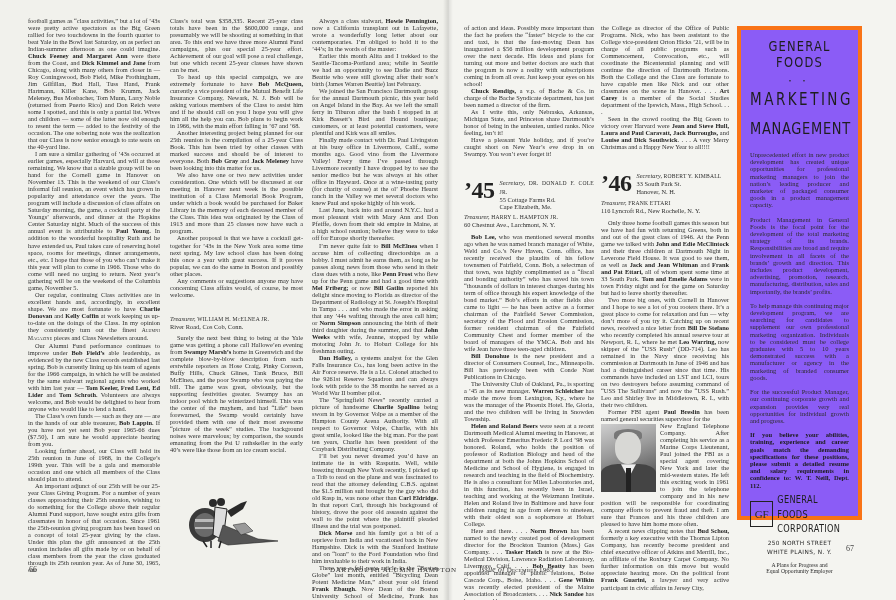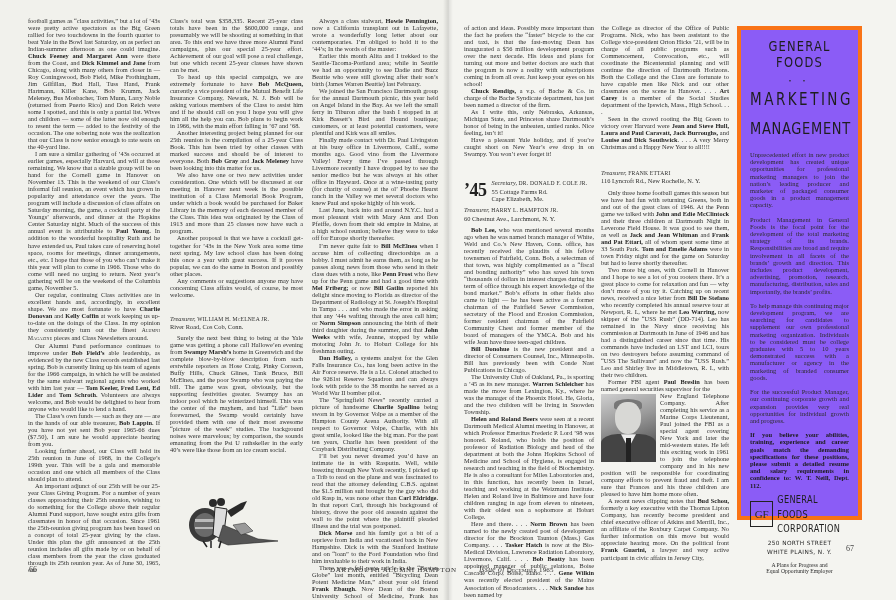--- a/index.html
+++ b/index.html
@@ -15,21 +15,21 @@
     background:linear-gradient(to right, rgba(0,0,0,0) 0%, rgba(0,0,0,0.10) 45%, rgba(0,0,0,0.16) 50%, rgba(0,0,0,0.08) 60%, rgba(0,0,0,0) 100%); }
   .col {
     position:absolute; font-size:6.35px; line-height:7.02px; text-align:justify;
     hyphens:auto; color:#2e2e2e;
   }
   .col p { margin:0; text-indent:7px; }
   .col p.noindent { text-indent:0; }
   .col b { font-weight:bold; color:#1e1e1e; }
   .sc { font-variant:small-caps; font-size:5.6px; letter-spacing:0.2px; }
   .classhead { display:flex; align-items:flex-start; margin-top:4px; }
-  .classnum { font-size:18px; line-height:26px; font-weight:bold; letter-spacing:-0.5px; color:#222; margin-right:5px; }
+  .classnum { font-size:24px; line-height:26px; font-weight:bold; letter-spacing:-0.5px; color:#222; margin-right:5px; }
   .classinfo { font-size:6.4px; line-height:7.2px; padding-top:2px; }
   .classinfo i { font-style:italic; }
   .treas { font-size:6.4px; line-height:7.2px; margin:3px 0 4px 0; }
   .folio { position:absolute; font-size:8px; color:#444; }
   .running { position:absolute; font-size:7px; letter-spacing:0.7px; color:#333; }
   .illus { position:absolute; left:183px; top:495px; width:100px; height:55px; }
   .photo { float:left; width:55px; height:68px; margin:2px 4px 2px 0;
     background:linear-gradient(160deg,#cfcfcf 0%,#9a9a9a 40%,#6a6a6a 70%,#3e3e3e 100%);
     position:relative; overflow:hidden; }
   .photo .head { position:absolute; left:14px; top:8px; width:26px; height:32px; border-radius:45% 45% 48% 48%; background:#d8d8d5; }
@@ -152,20 +152,29 @@
       <p>Here and there. . . . <b>Norm Brown</b> has been named to the newly created post of development director for the Brockton Taunton (Mass.) Gas Company. . . . <b>Tasker Hatch</b> is now at the Bio-Medical Division, Lawrence Radiation Laboratory, Livermore, Calif. . . . <b>Bob Beatty</b> has been appointed manager of public relations, Boise Cascade Corp., Boise, Idaho. . . . <b>Gene Wilkin</b> was recently elected president of the Maine Association of Broadcasters. . . . <b>Nick Sandoe</b> has been named by</p>
     </div>
 </div>
 
 <div class="col" style="left:601px; top:24px; width:128px;">
   <div>
       <p class="noindent">the College as director of the Office of Public Programs. Nick, who has been assistant to the College vice-president Orton Hicks ’21, will be in charge of all public programs such as Commencement, Convocation, etc., will coordinate the Bicentennial planning and will continue the direction of Dartmouth Horizons. Both the College and the Class are fortunate to have capable men like Nick and our other classmates on the scene in Hanover. . . . <b>Art Carey</b> is a member of the Social Studies department of the Ipswich, Mass., High School. . . .</p>
       <p>Seen in the crowd rooting the Big Green to victory over Harvard were <b>Jean and Steve Hull, Laura and Paul Caravatt, Jack Burroughs,</b> and <b>Louise and Dick Southwick</b>. . . . A very Merry Christmas and a Happy New Year to all!!!!</p>
     </div>
   <div style="height:16px"></div>
+  <div class="classhead">
+    <div class="classnum">’46</div>
+    <div class="classinfo">
+      <i>Secretary,</i>
+      <span class="sc">ROBERT Y. KIMBALL</span><br>
+      <span>33 South Park St.</span><br>
+      <span>Hanover, N. H.</span>
+    </div>
+  </div>
   <div class="treas">
     <i>Treasurer,</i>
     <span class="sc">FRANK ETTARI</span><br>
     <span>116 Lyncroft Rd., New Rochelle, N. Y.</span>
   </div>
   <div>
       <p>Only three home football games this season but we have had fun with returning Greens, both in and out of the great class of 1946. At the Penn game we talked with <b>John and Edie McClintock</b> and their three children at Dartmouth Night in Leverone Field House. It was good to see them, as well as <b>Jack and Jean Whitman</b> and <b>Frank and Pat Ettari,</b> all of whom spent some time at 33 South Park. <b>Tom and Emelie Adams</b> were in town Friday night and for the game on Saturday but had to leave shortly thereafter.</p>
       <p>Two more big ones, with Cornell in Hanover and I hope to see a lot of you rooters there. It’s a great place to come for relaxation and fun — why don’t more of you try it. Catching up on recent news, received a nice letter from <b>Bill De Stefano</b> who recently completed his annual reserve tour at Newport, R. I., where he met <b>Leo Warring,</b> now skipper of the “USS Rush” (DD-714). Leo has remained in the Navy since receiving his commission at Dartmouth in June of 1946 and has had a distinguished career since that time. His commands have included an LST and LCI, tours on two destroyers before assuming command of “USS The Sullivans” and now the “USS Rush.” Leo and Shirley live in Middletown, R. I., with their two children.</p>
       <p>Former FBI agent <b>Paul Breslin</b> has been named general securities supervisor for the</p>
     </div>

